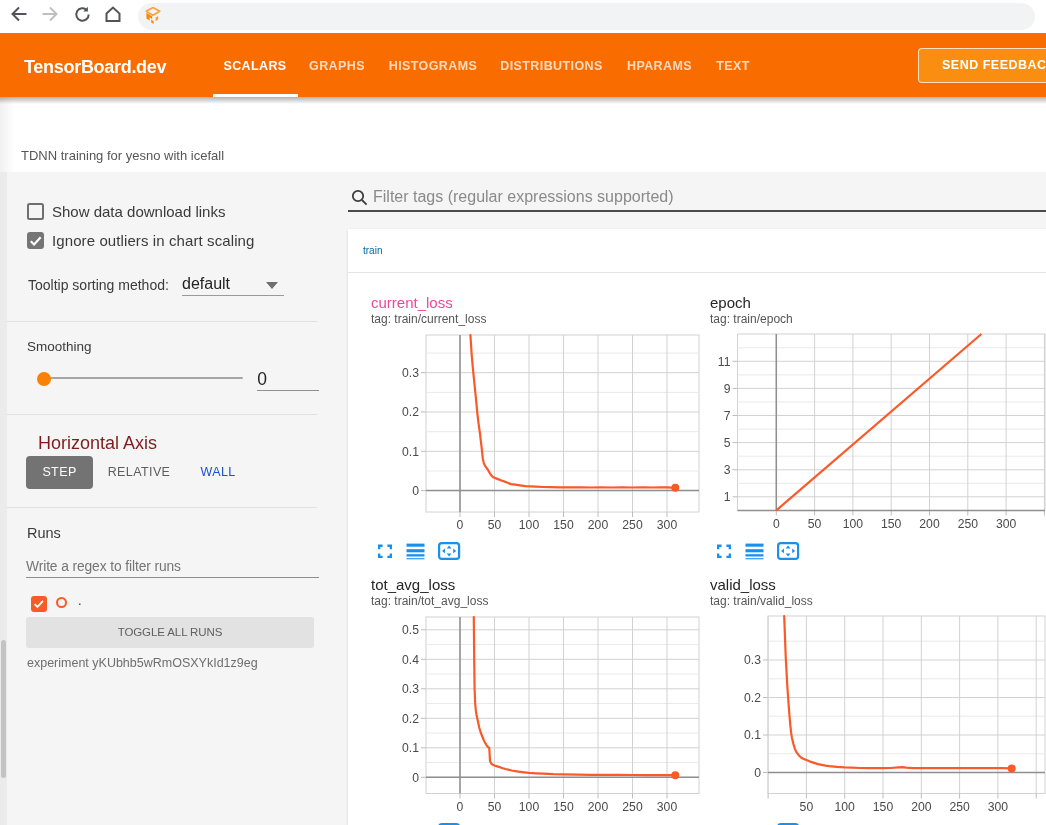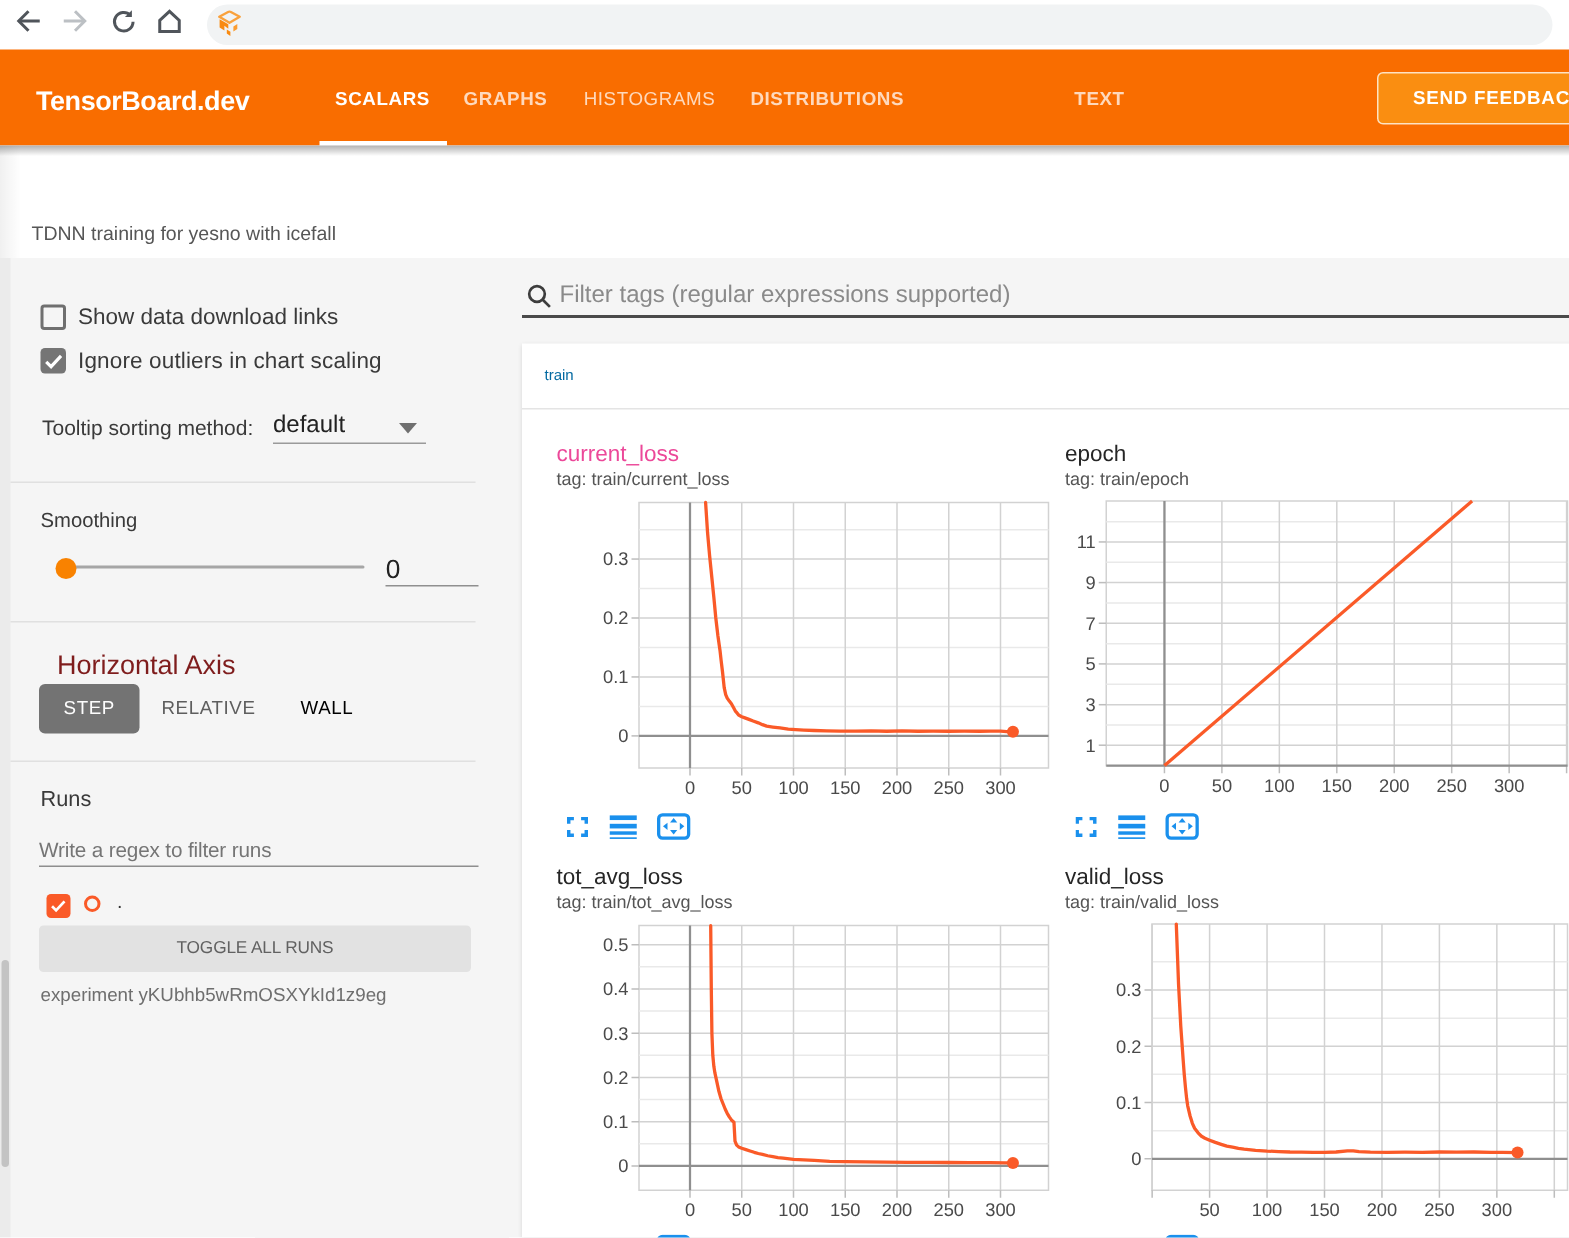--- a/index.html
+++ b/index.html
@@ -29,22 +29,23 @@
  <path d="M8 0.5L14.8 4.2L8 8.2L1.2 4.2Z" fill="none" stroke="#f9a13c" stroke-width="1.6" stroke-linejoin="round"></path>
  <path d="M1.4 5.8L7.2 9.2L7.2 12.2L4.6 10.2L4.6 13.4L1.4 11.4Z" fill="#f98a10"></path>
  <path d="M6.2 12.6L8.6 14.2L8.6 17L6.2 15.4Z" fill="#f98a10"></path>
  <path d="M10.6 10.6L13.2 9.0L13.2 12.4L10.6 14.0Z" fill="#fb9c30"></path>
     </svg>
 
 <div class="abs" style="left:0;top:33px;width:1046px;height:64px;background:#f96d00"></div>
 <div class="abs" style="left:185px;top:34px;width:140px;height:64px;line-height:64px;text-align:center;color:rgba(255,255,255,1.0);font-size:12.5px;font-weight:700;letter-spacing:0.4px">SCALARS</div>
 <div class="abs" style="left:24px;top:35px;height:64px;line-height:64px;color:#fff;font-size:18px;font-weight:700;letter-spacing:-0.3px">TensorBoard.dev</div>
     <div class="abs" style="left:267px;top:34px;width:140px;height:64px;line-height:64px;text-align:center;color:rgba(255,255,255,0.74);font-size:12.5px;font-weight:700;letter-spacing:0.4px">GRAPHS</div>
-    <div class="abs" style="left:363px;top:34px;width:140px;height:64px;line-height:64px;text-align:center;color:rgba(255,255,255,0.74);font-size:12.5px;font-weight:400;letter-spacing:0.4px">HISTOGRAMS</div>
+    <div class="abs" style="left:363px;top:34px;width:140px;height:64px;line-height:64px;text-align:center;color:rgba(255,255,255,0.74);font-size:12.5px;font-weight:700;letter-spacing:0.4px">HISTOGRAMS</div>
     <div class="abs" style="left:481.5px;top:34px;width:140px;height:64px;line-height:64px;text-align:center;color:rgba(255,255,255,0.74);font-size:12.5px;font-weight:700;letter-spacing:0.4px">DISTRIBUTIONS</div>
+    <div class="abs" style="left:589.5px;top:34px;width:140px;height:64px;line-height:64px;text-align:center;color:rgba(255,255,255,0.74);font-size:12.5px;font-weight:700;letter-spacing:0.4px">HPARAMS</div>
     <div class="abs" style="left:663px;top:34px;width:140px;height:64px;line-height:64px;text-align:center;color:rgba(255,255,255,0.74);font-size:12.5px;font-weight:700;letter-spacing:0.4px">TEXT</div>
 <div class="abs" style="left:213px;top:93.8px;width:85px;height:3.8px;background:#fff"></div>
 <div class="abs" style="left:918px;top:48px;width:160px;height:35px;background:#fa8e11;border:1.5px solid rgba(255,255,255,.75);border-radius:4px"></div>
 <div class="abs" style="left:942px;top:48px;height:35px;line-height:35px;color:#fff;font-size:12.5px;font-weight:700;letter-spacing:0.5px;white-space:nowrap">SEND FEEDBACK</div>
 
 <div class="abs" style="left:0;top:97px;width:1046px;height:75px;background:#fff"></div>
 <div class="abs" style="left:0;top:97px;width:1046px;height:7px;background:linear-gradient(rgba(0,0,0,0.30),rgba(0,0,0,0))"></div>
 <div class="abs" style="left:0;top:97px;width:14px;height:75px;background:linear-gradient(to right,rgba(0,0,0,0.06),rgba(0,0,0,0))"></div>
 <div class="abs" style="left:21px;top:148px;font-size:13px;color:#565656">TDNN training for yesno with icefall</div>
 <div class="abs" style="left:0;top:172px;width:1046px;height:1.5px;background:#d4d4d4"></div>
@@ -70,21 +71,21 @@
 <div class="abs" style="left:27px;top:339px;font-size:13.5px;color:#3a3a3a">Smoothing</div>
 <div class="abs" style="left:42px;top:377px;width:201px;height:2px;background:#a6a6a6;border-radius:1px"></div>
 <div class="abs" style="left:37px;top:372px;width:14px;height:14px;border-radius:50%;background:#f98200"></div>
 <div class="abs" style="left:247px;top:369px;width:30px;font-size:17.5px;color:#222;text-align:center">0</div>
 <div class="abs" style="left:257px;top:390px;width:62px;height:1px;background:#8f8f8f"></div>
 
 <div class="abs" style="left:7px;top:414px;width:310px;height:1px;background:#e0e0e0"></div>
 <div class="abs" style="left:38px;top:433px;font-size:18px;color:#7f1d1d">Horizontal Axis</div>
 <div class="abs" style="left:26px;top:456px;width:67px;height:33px;background:#737373;border-radius:4px;color:#fdfdfd;font-size:12.5px;letter-spacing:0.4px;text-align:center;line-height:33px">STEP</div>
 <div class="abs" style="left:94px;top:456px;width:90px;height:33px;color:#5e5e5e;font-size:12.5px;letter-spacing:0.4px;text-align:center;line-height:33px">RELATIVE</div>
-<div class="abs" style="left:182px;top:456px;width:72px;height:33px;color:#000000;font-size:12.5px;letter-spacing:0.4px;text-align:center;line-height:33px">WALL</div>
+<div class="abs" style="left:182px;top:456px;width:72px;height:33px;color:#1d4ed8;font-size:12.5px;letter-spacing:0.4px;text-align:center;line-height:33px">WALL</div>
 
 <div class="abs" style="left:7px;top:506.5px;width:310px;height:1px;background:#e0e0e0"></div>
 <div class="abs" style="left:27px;top:525px;font-size:14.5px;color:#3a3a3a">Runs</div>
 <div class="abs" style="left:26px;top:559px;font-size:13.8px;letter-spacing:-0.1px;color:#757575">Write a regex to filter runs</div>
 <div class="abs" style="left:26px;top:576.5px;width:293px;height:1px;background:#8e8e8e"></div>
 <div class="abs" style="left:31px;top:596px;width:16px;height:16px;background:#fa5a28;border-radius:3px"></div>
 <svg class="abs" style="left:33px;top:598px" width="12" height="12" viewBox="0 0 12 12">
       <path d="M1.7 6.2l2.7 2.7 5.6-6" fill="none" stroke="#fff" stroke-width="1.8"></path>
     </svg>
 <div class="abs" style="left:55.5px;top:596.5px;width:11.5px;height:11.5px;border:2px solid #fa5a28;border-radius:50%"></div>

